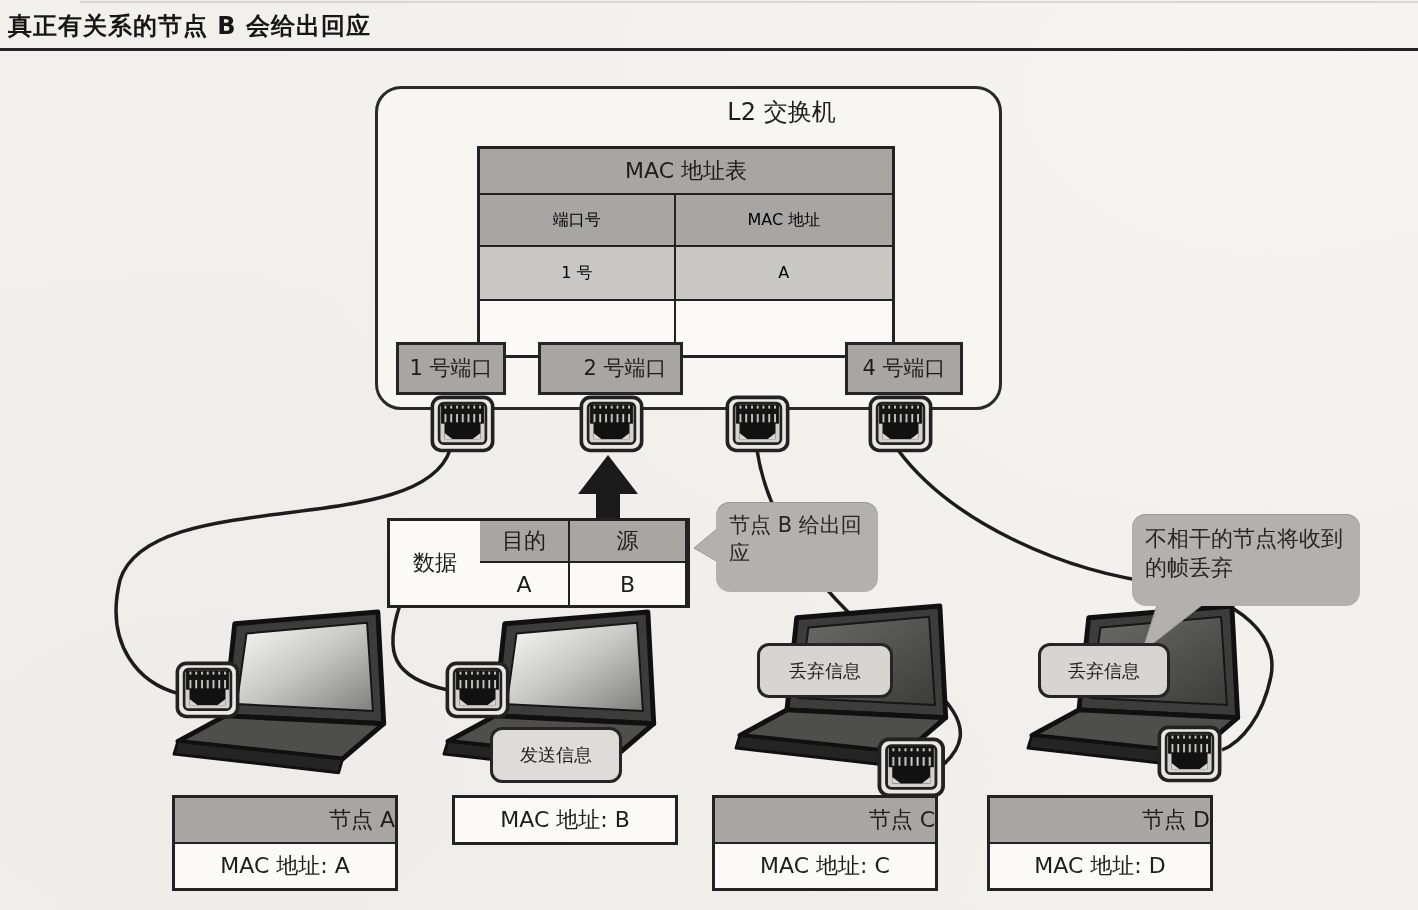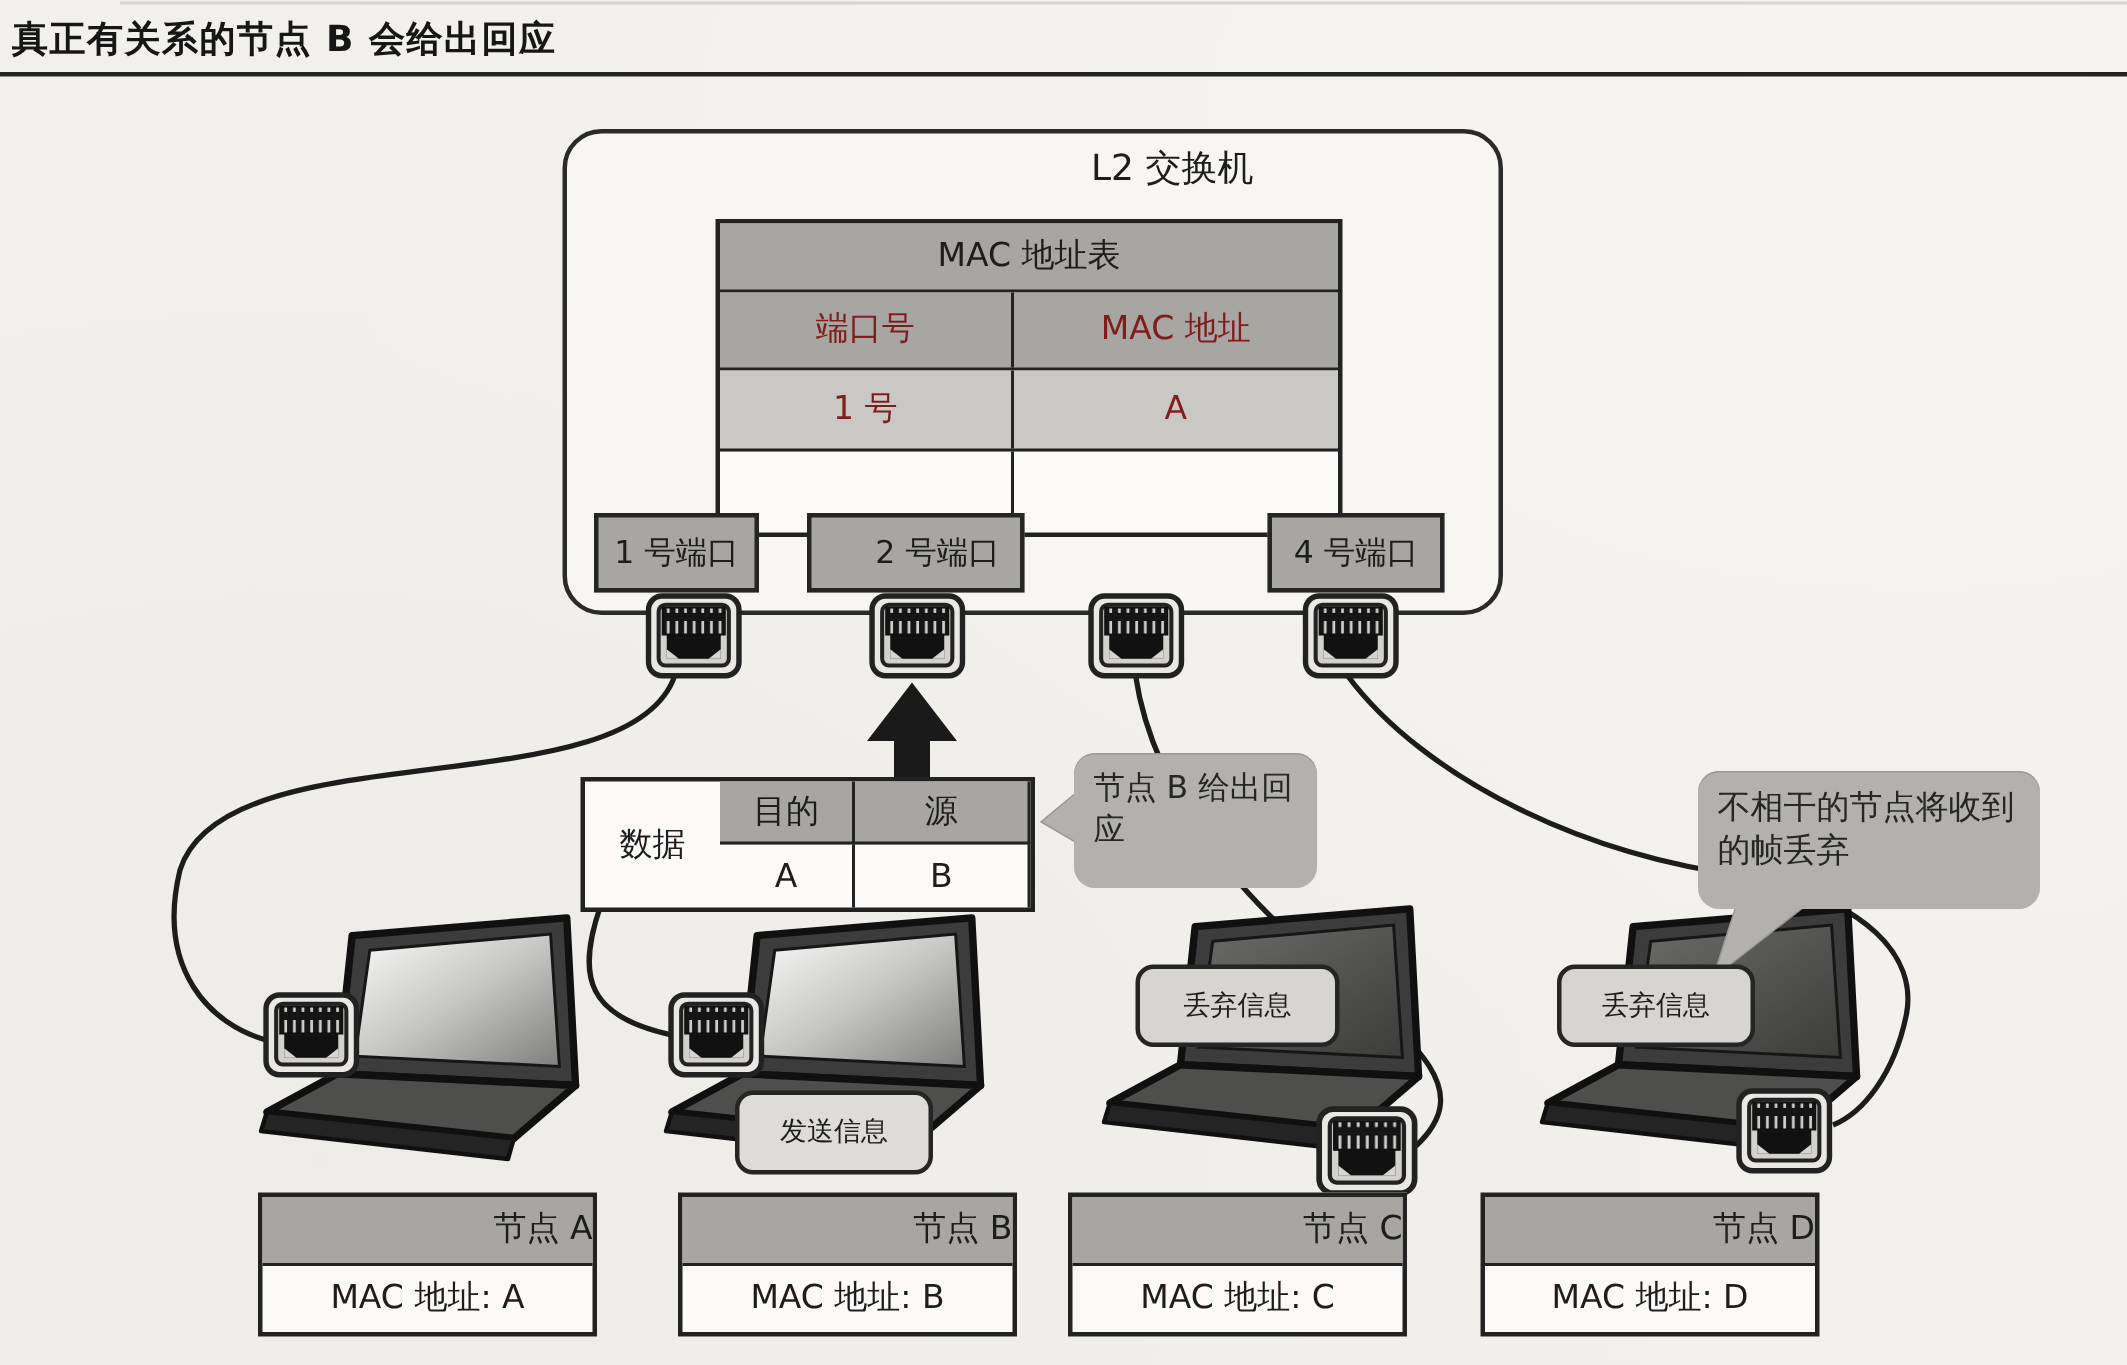--- a/index.html
+++ b/index.html
@@ -15,21 +15,21 @@
   
   .switch-box{left:375px;top:86px;width:621px;height:318px;border:3px solid #2a2a2a;border-radius:26px;
               background:#f7f6f3;z-index:1;}
   .switch-label{left:375px;top:96px;width:753px;text-align:center;font-size:24px;color:#1d1d1d;z-index:3;margin-left:30px;}
   .mac-table{left:477px;top:146px;width:412px;border:3px solid #222;background:#fbfaf8;z-index:3;}
   .mac-title{height:44px;line-height:44px;text-align:center;font-size:22px;color:#1d1d1d;
              background:#a7a6a3;border-bottom:2px solid #222;}
   .mac-row{display:flex;}
   .mac-row .c1{width:47%;border-right:2px solid #222;}
   .mac-row .c2{flex:1;}
-  .mac-row div{text-align:center;font-size:22px;color:#7f1d1d;}
+  .mac-row div{text-align:center;font-size:16px;color:#000000;}
   .mac-head{background:#a7a6a3;border-bottom:2px solid #222;}
   .mac-head div{line-height:50px;height:50px;}
   .mac-data{background:#c9c8c5;border-bottom:2px solid #222;}
   .mac-data div{line-height:52px;height:52px;}
   .mac-empty div{line-height:54px;height:54px;}
   .port-label{top:342px;height:47px;line-height:47px;text-align:center;font-size:21px;color:#1d1d1d;
               background:#a7a6a3;border:3px solid #252525;z-index:3;}
   
   .frame-table{left:387px;top:518px;width:297px;height:84px;border:3px solid #222;background:#fbfaf8;
                display:grid;grid-template-columns:90px 90px 1fr;grid-template-rows:42px 1fr;z-index:3;}
@@ -100,21 +100,20 @@
   <div class="abs bubble bubble-discard">不相干的节点将收到的帧丢弃</div>
   <div class="abs tag tag-send">发送信息</div>
   <div class="abs tag tag-discard-c">丢弃信息</div>
   <div class="abs tag tag-discard-d">丢弃信息</div>
 
   <div class="abs node-table nt-a">
     <div class="node-head">节点 A</div>
     <div class="node-body">MAC 地址: A</div>
   </div>
   <div class="abs node-table nt-b">
-    <div class="node-head">节点 B</div>
     <div class="node-body">MAC 地址: B</div>
   </div>
   <div class="abs node-table nt-c">
     <div class="node-head">节点 C</div>
     <div class="node-body">MAC 地址: C</div>
   </div>
   <div class="abs node-table nt-d">
     <div class="node-head">节点 D</div>
     <div class="node-body">MAC 地址: D</div>
   </div>

